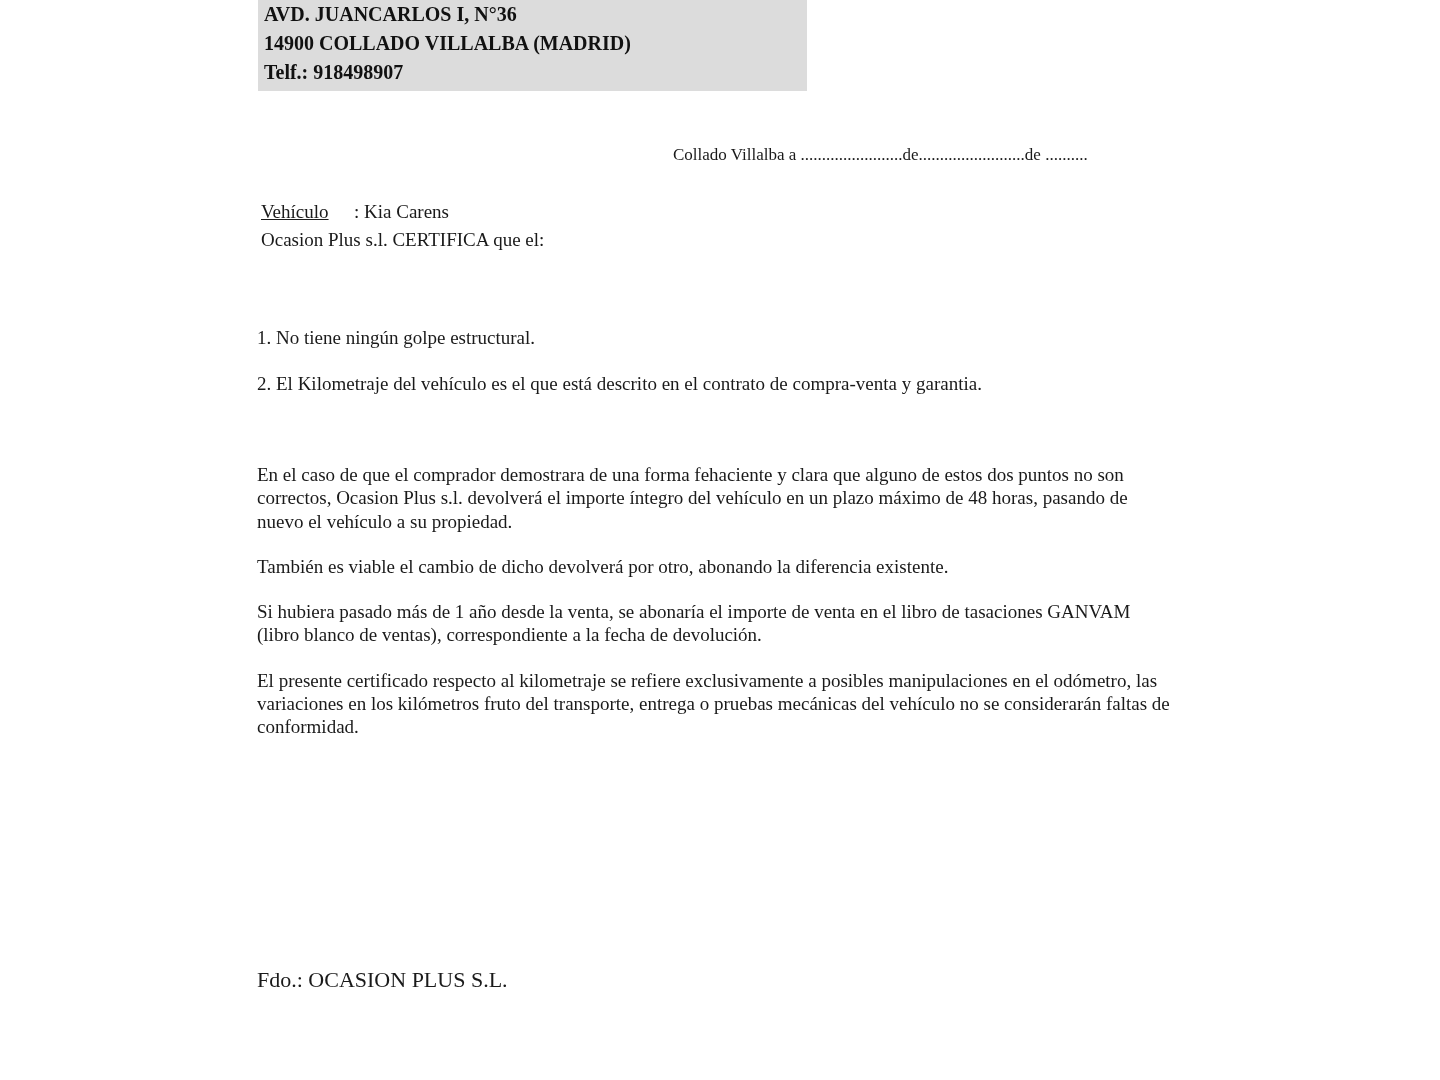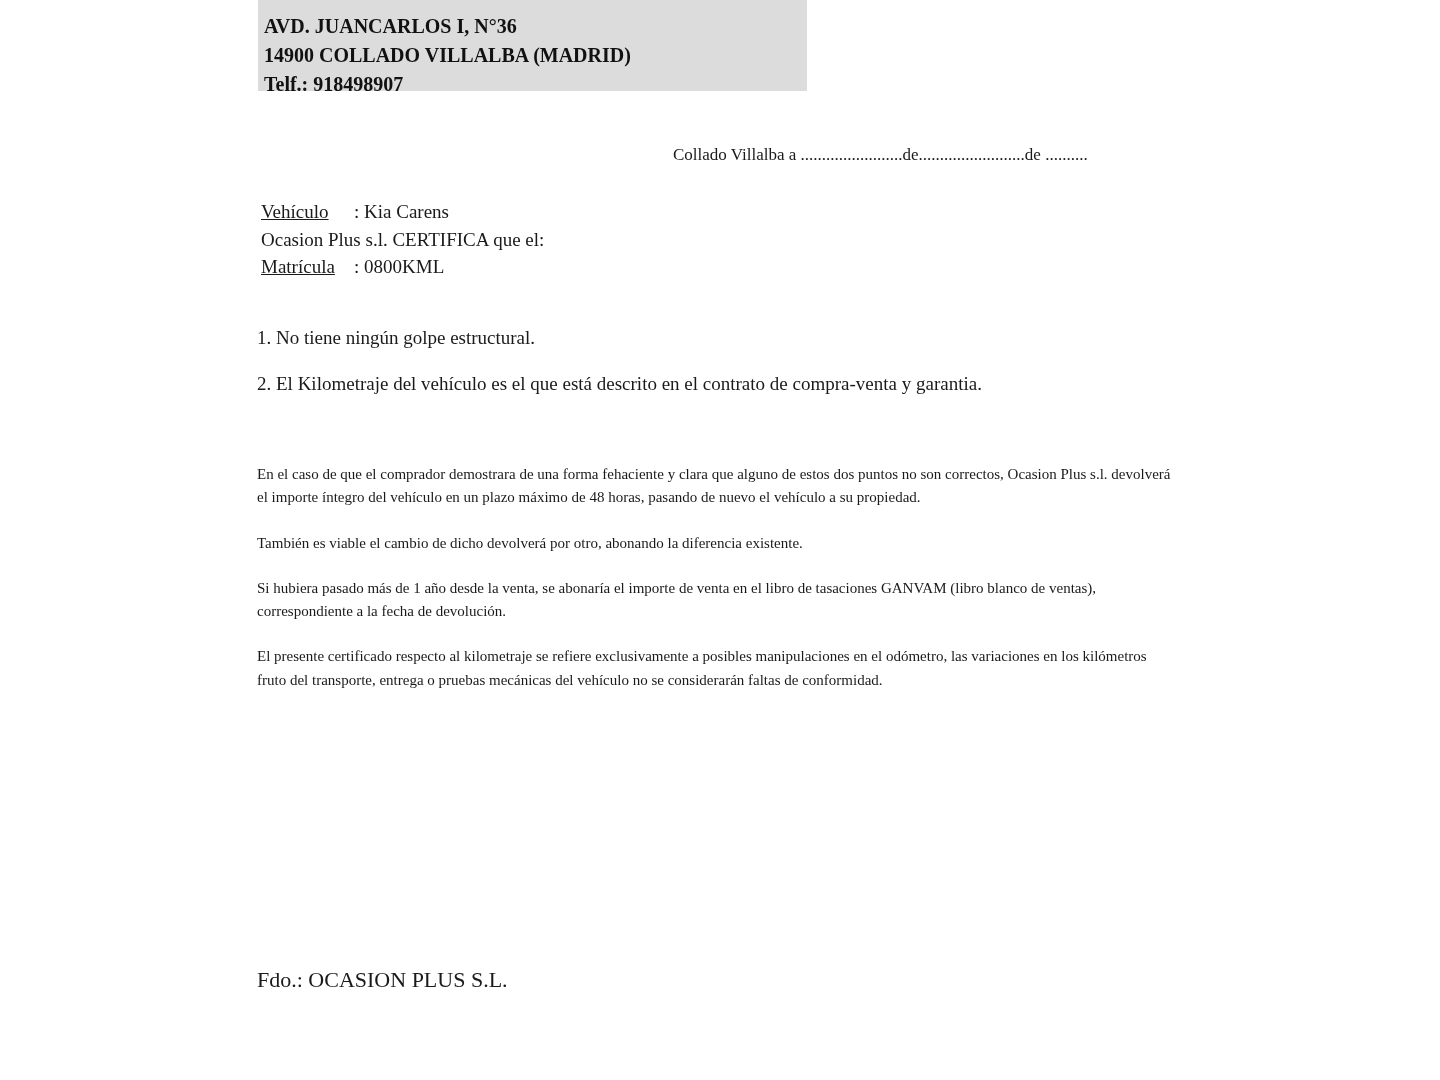--- a/index.html
+++ b/index.html
@@ -16,21 +16,21 @@
       color: #1a1a1a;
     }
     .header-box {
       position: absolute;
       left: 258px;
       top: 0;
       width: 549px;
       height: 91px;
       background: #dcdcdc;
       box-sizing: border-box;
-      padding: 12px 0 0 6px;
+      padding: 0 0 0 6px;
     }
     .header-line {
       font-weight: bold;
       font-size: 20px;
       line-height: 29px;
       color: #111;
       white-space: nowrap;
     }
     .date-line {
       position: absolute;
@@ -59,21 +59,21 @@
       top: 326px;
       font-size: 19px;
       line-height: 24px;
     }
     .points p { margin: 0 0 22px 0; white-space: nowrap; }
     .body-text {
       position: absolute;
       left: 257px;
       top: 463px;
       width: 920px;
-      font-size: 15px;
+      font-size: 19px;
       line-height: 23.3px;
     }
     .body-text p { margin: 0 0 22px 0; }
     .signature {
       position: absolute;
       left: 257px;
       top: 968px;
       font-size: 22px;
       line-height: 24px;
       white-space: nowrap;
@@ -89,24 +89,20 @@
 </div>
 
 <div class="date-line">Collado Villalba a ........................de.........................de ..........</div>
 
 <div class="cert-block">
   <div class="cert-row">
     <span class="cert-label">Vehículo</span>
     <span>: Kia Carens</span>
   </div>
   <div class="cert-row">Ocasion Plus s.l. CERTIFICA que el:</div>
-  <div class="cert-row">
-    <span class="cert-label">Matrícula</span>
-    <span>: 0800KML</span>
-  </div>
 </div>
 
 <div class="points">
   <p>1. No tiene ningún golpe estructural.</p>
   <p>2. El Kilometraje del vehículo es el que está descrito en el contrato de compra-venta y garantia.</p>
 </div>
 
 <div class="body-text">
   <p>En el caso de que el comprador demostrara de una forma fehaciente y clara que alguno de estos dos puntos no son correctos, Ocasion Plus s.l. devolverá el importe íntegro del vehículo en un plazo máximo de 48 horas, pasando de nuevo el vehículo a su propiedad.</p>
   <p>También es viable el cambio de dicho devolverá por otro, abonando la diferencia existente.</p>

